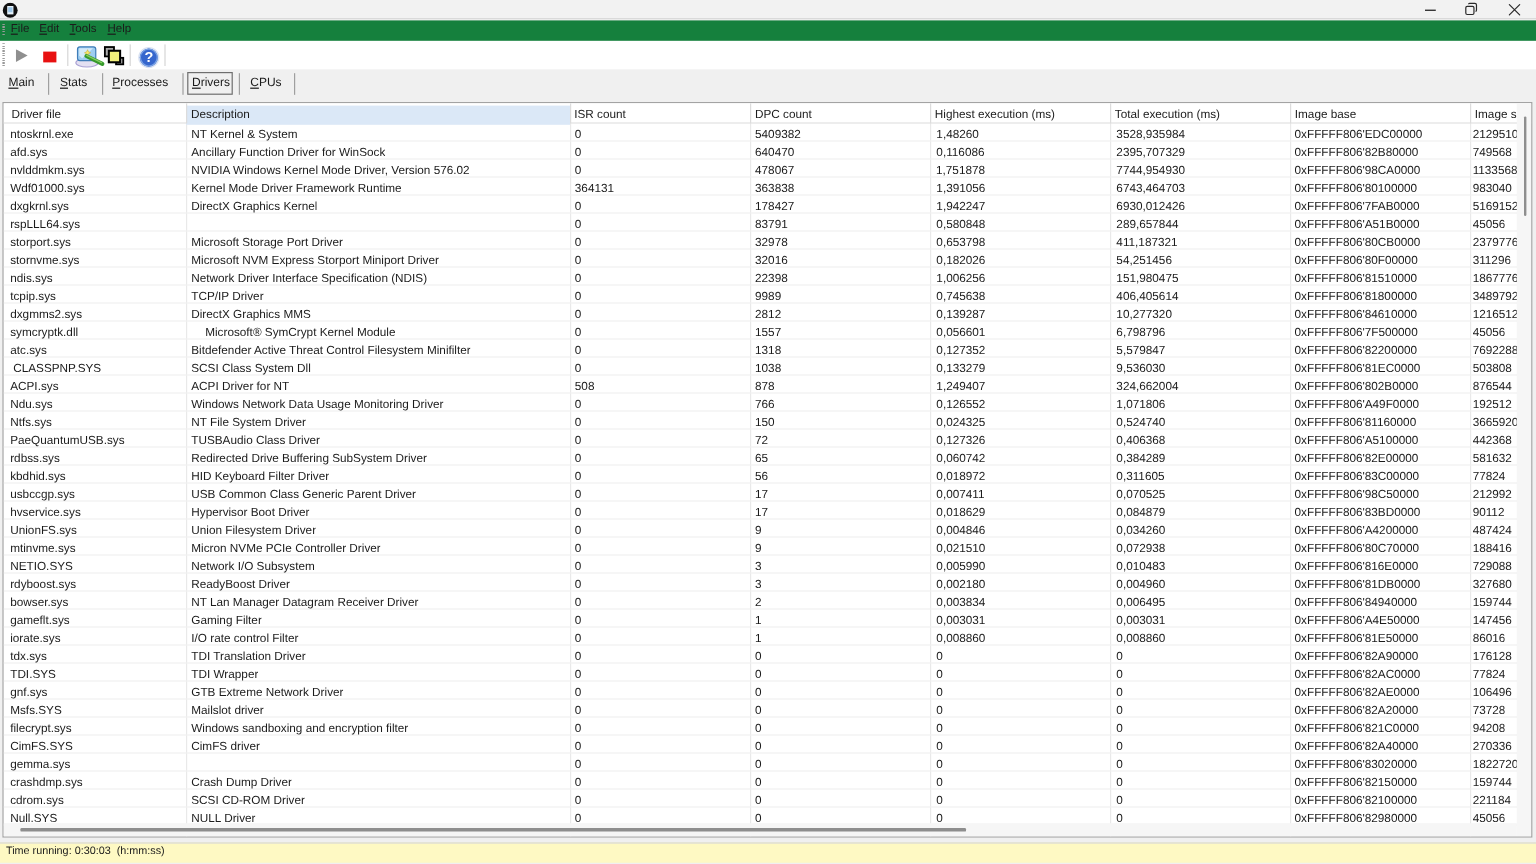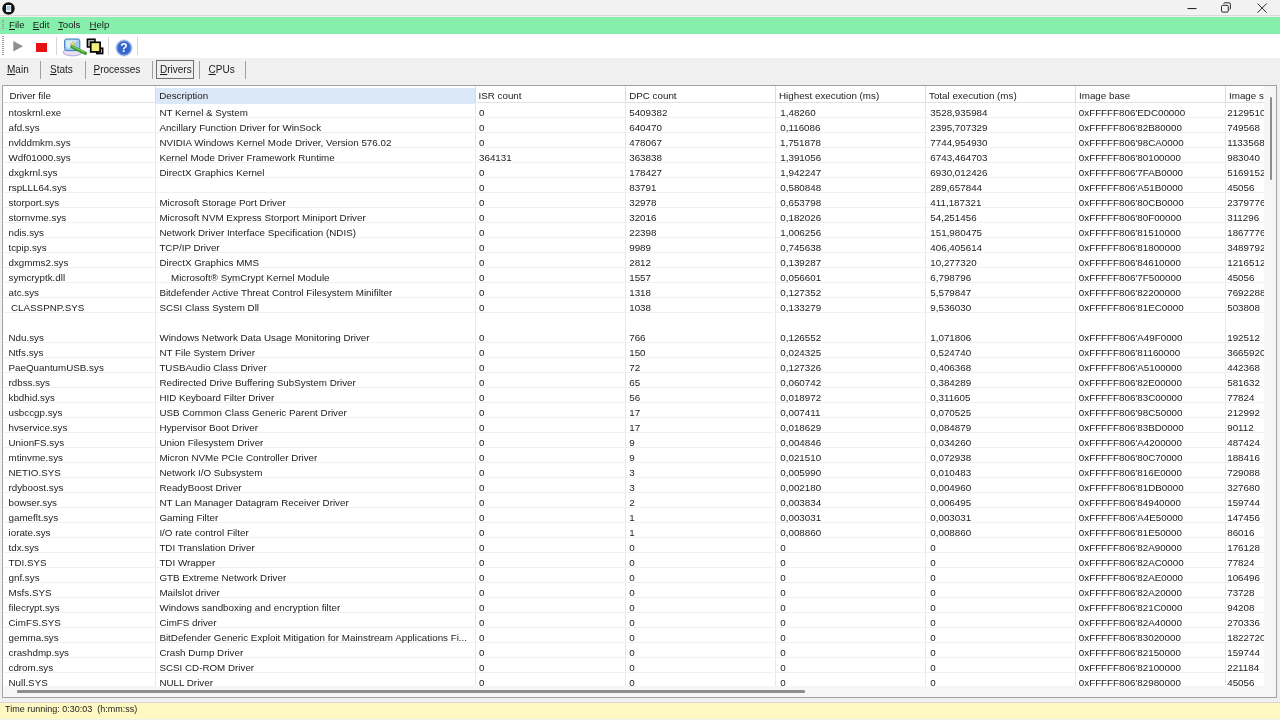--- a/index.html
+++ b/index.html
@@ -1,21 +1,21 @@
 <!DOCTYPE html>
 <html><head><meta charset="utf-8"><title>LatencyMon</title>
 <style>
 *{margin:0;padding:0;box-sizing:border-box}
 html,body{width:1280px;height:720px;overflow:hidden}
 body{font-family:"Liberation Sans",sans-serif;background:#f0f0f0;position:relative;color:#1b1b1b}
 .titlebar{position:absolute;left:0;top:0;width:1280px;height:16px;background:#f2f2f2;border-bottom:1px solid #dadada}
 .ticon{position:absolute;left:2px;top:2px}
 .ttext{position:absolute;left:17px;top:0;height:16px;line-height:17px;font-size:9.1px;white-space:pre}
 .wbtn{position:absolute;top:0}
-.menubar{position:absolute;left:0;top:17px;width:1280px;height:32px;background:#86efac;border-bottom:1px solid #dadada}
+.menubar{position:absolute;left:0;top:17px;width:1280px;height:32px;background:#15803d;border-bottom:1px solid #dadada}
 .grip{position:absolute;width:2px;background-image:repeating-linear-gradient(180deg,#9a9a9a 0 1px,rgba(0,0,0,0) 1px 2px)}
 .mi{position:absolute;top:0;height:15px;line-height:15px;font-size:9.6px;white-space:pre}
 .toolbar{position:absolute;left:0;top:34px;width:1280px;height:24px;background:#fff}
 .tsep{position:absolute;top:3px;width:1px;height:18px;background:#d6d6d6}
 .tabbar{position:absolute;left:0;top:58px;width:1280px;height:27px;background:#f0f0f0}
 .tab{position:absolute;top:2px;height:19px;line-height:19px;font-size:10px;white-space:pre}
 .tabsep{position:absolute;top:3px;width:1px;height:18px;background:#9f9f9f}
 .focusbox{position:absolute;left:155.5px;top:2px;width:38.5px;height:19px;border:1px solid #6e6e6e}
 .tbl{position:absolute;left:2px;top:85px;width:1275px;height:613px;border:1px solid #a3a3a3;background:#fff;overflow:hidden}
 .cl{position:absolute;top:0;bottom:0;width:1px;background:#e9e9e9}
@@ -245,20 +245,30 @@
 <div class="r" style="top:212px">
       <b class="c" style="left:8px">CLASSPNP.SYS</b>
       <b class="c cd" style="left:156.4px">SCSI Class System Dll</b>
       <b class="c" style="left:476px">0</b>
       <b class="c" style="left:626.2px">1038</b>
       <b class="c" style="left:777.3px">0,133279</b>
       <b class="c" style="left:927.3px">9,536030</b>
       <b class="c" style="left:1075.8px">0xFFFFF806'81EC0000</b>
       <b class="c c8" style="left:1224.2px">503808</b>
     </div>
+<div class="r" style="top:227px">
+      <b class="c" style="left:5.5px">ACPI.sys</b>
+      <b class="c cd" style="left:156.4px">ACPI Driver for NT</b>
+      <b class="c" style="left:476px">508</b>
+      <b class="c" style="left:626.2px">878</b>
+      <b class="c" style="left:777.3px">1,249407</b>
+      <b class="c" style="left:927.3px">324,662004</b>
+      <b class="c" style="left:1075.8px">0xFFFFF806'802B0000</b>
+      <b class="c c8" style="left:1224.2px">876544</b>
+    </div>
 <div class="r" style="top:242px">
       <b class="c" style="left:5.5px">Ndu.sys</b>
       <b class="c cd" style="left:156.4px">Windows Network Data Usage Monitoring Driver</b>
       <b class="c" style="left:476px">0</b>
       <b class="c" style="left:626.2px">766</b>
       <b class="c" style="left:777.3px">0,126552</b>
       <b class="c" style="left:927.3px">1,071806</b>
       <b class="c" style="left:1075.8px">0xFFFFF806'A49F0000</b>
       <b class="c c8" style="left:1224.2px">192512</b>
     </div>
@@ -447,21 +457,20 @@
       <b class="c cd" style="left:156.4px">CimFS driver</b>
       <b class="c" style="left:476px">0</b>
       <b class="c" style="left:626.2px">0</b>
       <b class="c" style="left:777.3px">0</b>
       <b class="c" style="left:927.3px">0</b>
       <b class="c" style="left:1075.8px">0xFFFFF806'82A40000</b>
       <b class="c c8" style="left:1224.2px">270336</b>
     </div>
 <div class="r" style="top:542px">
       <b class="c" style="left:5.5px">gemma.sys</b>
-      <b class="c cd" style="left:156.4px">BitDefender Generic Exploit Mitigation for Mainstream Applications Fi...</b>
       <b class="c" style="left:476px">0</b>
       <b class="c" style="left:626.2px">0</b>
       <b class="c" style="left:777.3px">0</b>
       <b class="c" style="left:927.3px">0</b>
       <b class="c" style="left:1075.8px">0xFFFFF806'83020000</b>
       <b class="c c8" style="left:1224.2px">1822720</b>
     </div>
 <div class="r" style="top:557px">
       <b class="c" style="left:5.5px">crashdmp.sys</b>
       <b class="c cd" style="left:156.4px">Crash Dump Driver</b>

